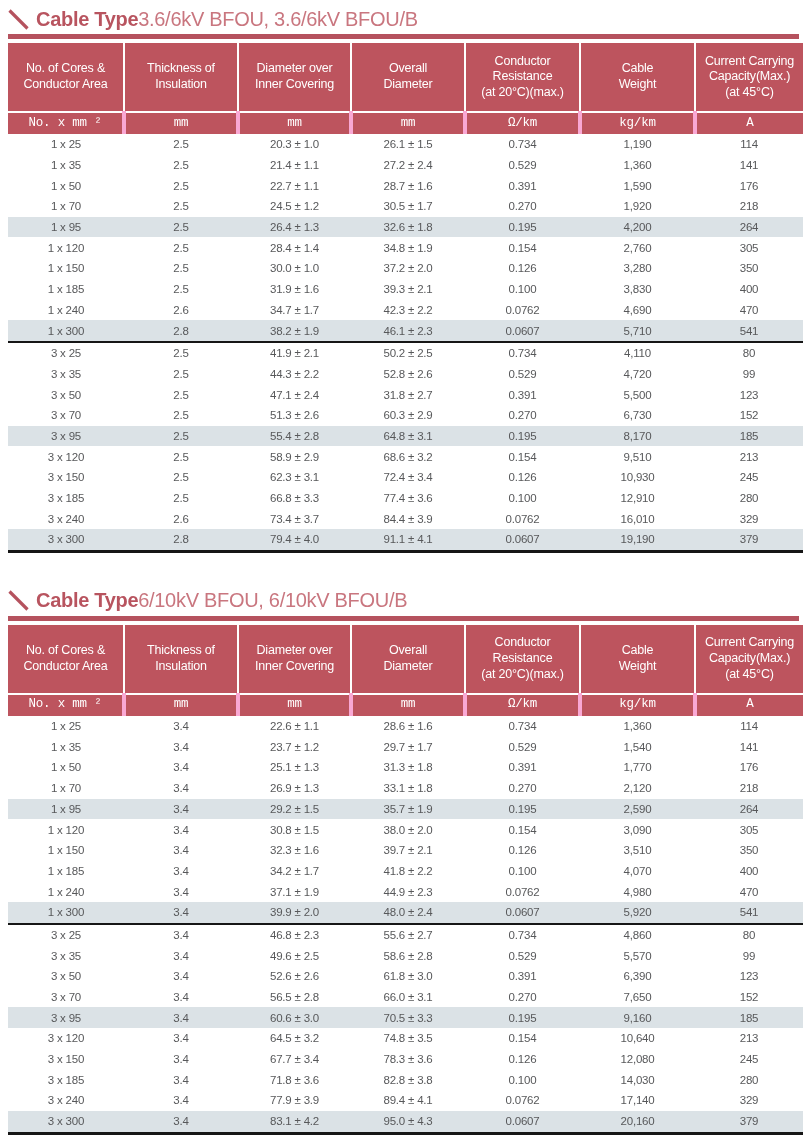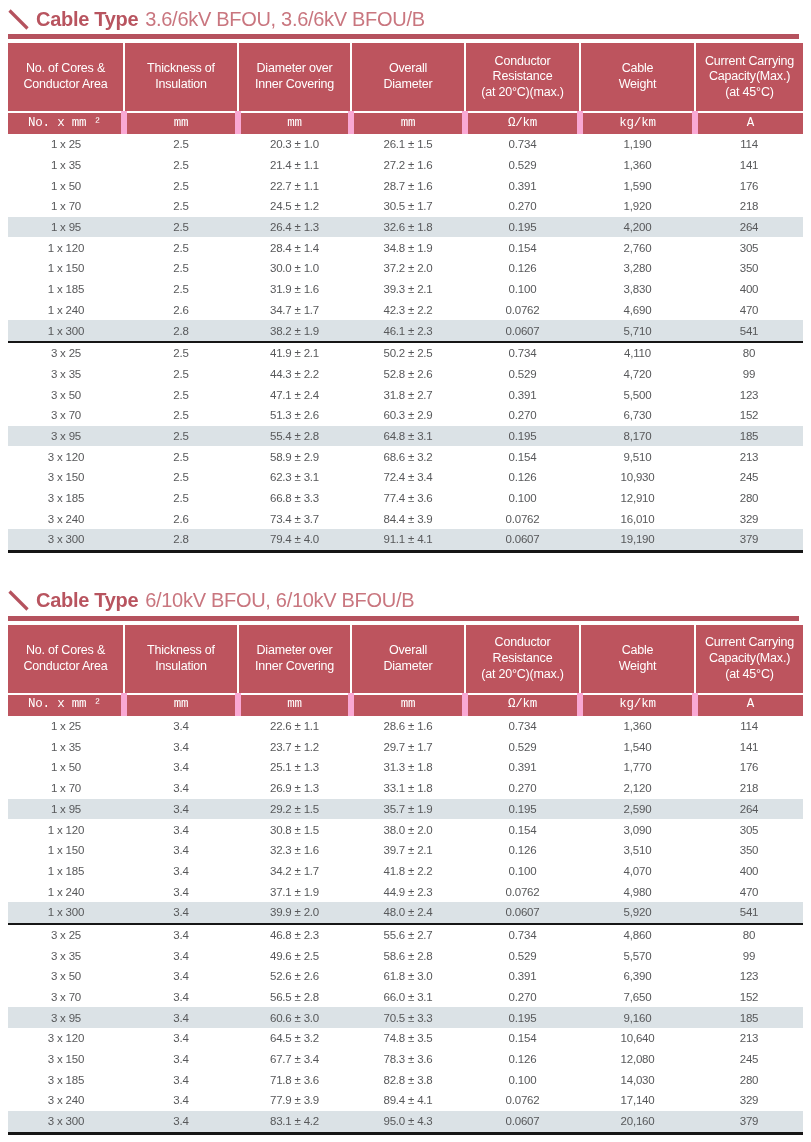--- a/index.html
+++ b/index.html
@@ -39,21 +39,20 @@
     font-size: 20px;
     font-weight: 700;
     color: var(--title-bold, #b8545f);
     letter-spacing: -0.3px;
     white-space: nowrap;
   }
   .title-light {
     font-size: 20px;
     font-weight: 400;
     color: var(--title-light, #c9767f);
-    margin-left: 7px;
     letter-spacing: -0.3px;
     white-space: nowrap;
   }
   .title-rule {
     height: 5px;
     background: var(--rule, #b5525e);
     margin-top: 2px;
   }
   table.cable-table {
     width: 795px;
@@ -78,21 +77,21 @@
   }
   tr.hdr-row th + th {
     border-left: 2px solid #ffffff;
   }
   tr.unit-row th {
     height: 21px;
     border-top: 2px solid #ffffff;
     font-family: Liberation Mono, monospace;
   }
   tr.unit-row th + th {
-    border-left: 6px solid #f9a8d4;
+    border-left: 4px solid #f9a8d4;
   }
   tbody td {
     height: 20.7px;
     padding: 0 2px;
     text-align: center;
     vertical-align: middle;
     font-size: 11.5px;
     color: var(--data-text, #57585a);
     letter-spacing: -0.2px;
     white-space: nowrap;
@@ -167,21 +166,21 @@
             <td>20.3 ± 1.0</td>
             <td>26.1 ± 1.5</td>
             <td>0.734</td>
             <td>1,190</td>
             <td>114</td>
           </tr>
           <tr>
             <td>1 x 35</td>
             <td>2.5</td>
             <td>21.4 ± 1.1</td>
-            <td>27.2 ± 1.6</td>
+            <td>27.2 ± 2.4</td>
             <td>0.529</td>
             <td>1,360</td>
             <td>141</td>
           </tr>
           <tr>
             <td>1 x 50</td>
             <td>2.5</td>
             <td>22.7 ± 1.1</td>
             <td>28.7 ± 1.6</td>
             <td>0.391</td>

